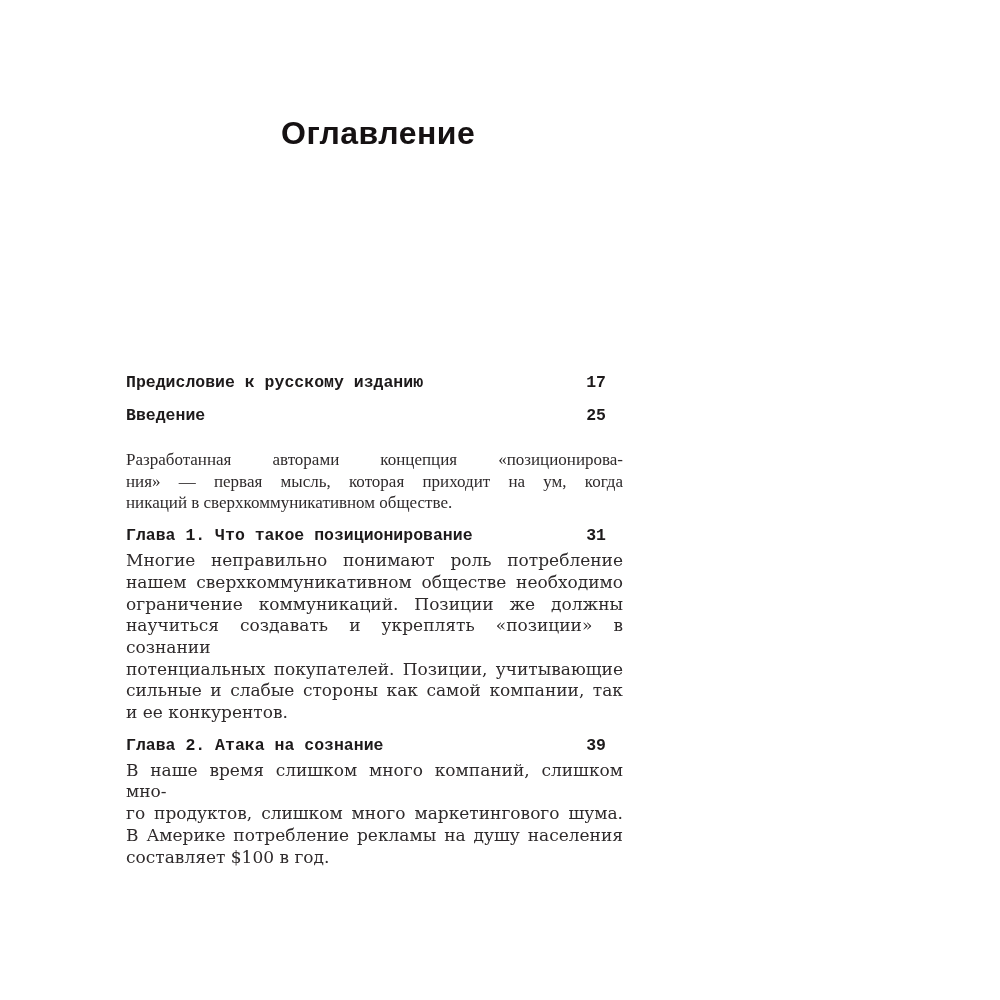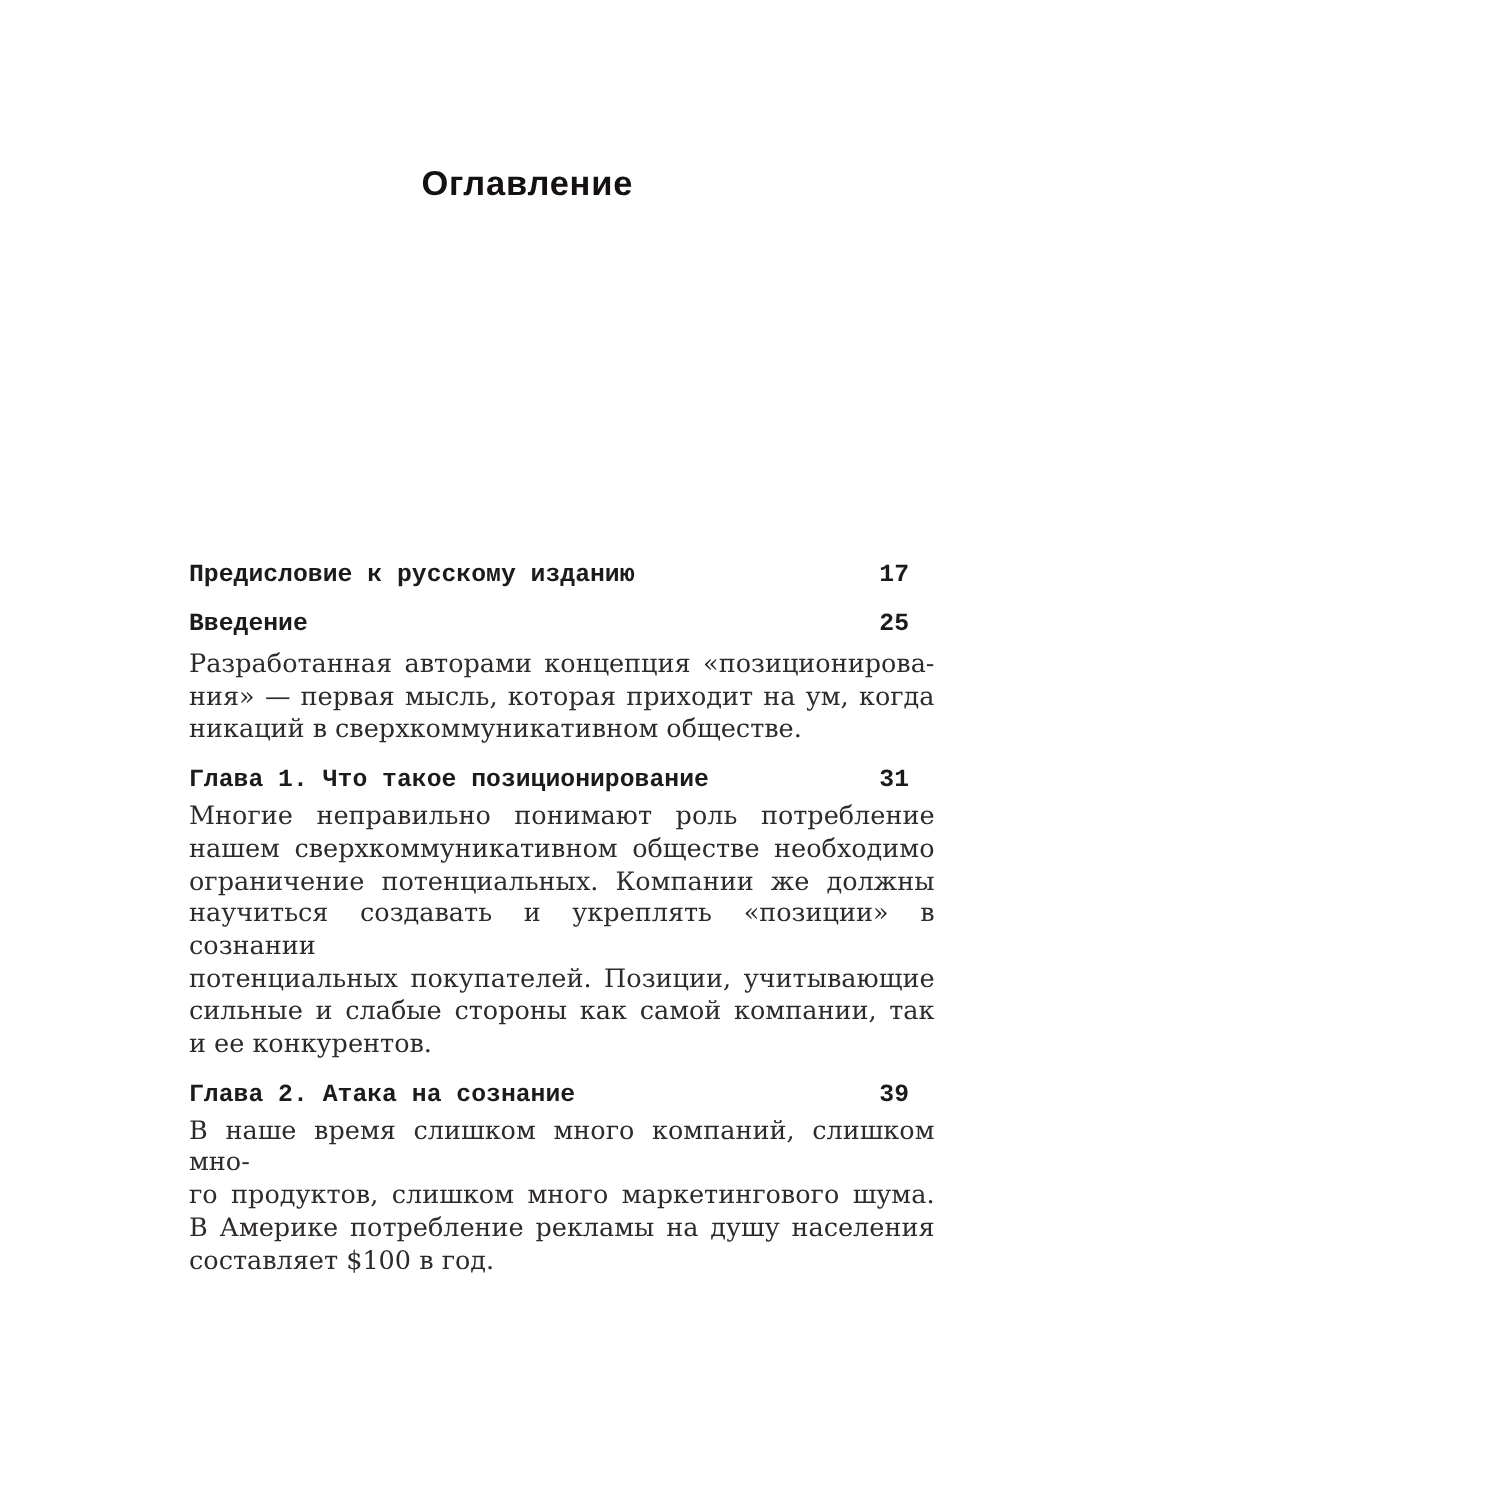--- a/index.html
+++ b/index.html
@@ -13,21 +13,21 @@
     height: 1000px;
     background: #ffffff;
     overflow: hidden;
   }
   .page-title {
     position: absolute;
     left: 281px;
     top: 96px;
     font-family: "Liberation Sans", sans-serif;
     font-weight: 700;
-    font-size: 23px;
+    font-size: 32px;
     line-height: 1;
     color: #151112;
     letter-spacing: 0.5px;
   }
   .toc {
     position: absolute;
     left: 126px;
     top: 372px;
     width: 497px;
   }
@@ -50,21 +50,21 @@
   }
   .entry-page {
     white-space: nowrap;
   }
   .entry-desc {
     font-family: "DejaVu Serif", "Liberation Serif", serif;
     font-size: 17px;
     line-height: 21.7px;
     color: #2e2a2b;
   }
-  .desc-loose { margin-top: 6px; }
+  .desc-loose { margin-top: 22px; font-family: Liberation Serif, serif; }
   .desc-tight { margin-top: 3px; }
   .entry-desc .tline {
     text-align: justify;
     text-align-last: justify;
     white-space: normal;
   }
   .entry-desc .tline-last {
     text-align-last: left;
   }
 </style>
@@ -97,21 +97,21 @@
     </div>
 
     <div class="toc-entry">
       <div class="entry-row">
         <span class="entry-title">Глава 1. Что такое позиционирование</span>
         <span class="entry-page">31</span>
       </div>
       <div class="entry-desc desc-tight">
           <div class="tline">Многие неправильно понимают роль потребление</div>
           <div class="tline">нашем сверхкоммуникативном обществе необходимо</div>
-          <div class="tline">ограничение потенциальных. Компании же должны</div>
+          <div class="tline">ограничение коммуникаций. Позиции же должны</div>
           <div class="tline">научиться создавать и укреплять «позиции» в сознании</div>
           <div class="tline">потенциальных покупателей. Позиции, учитывающие</div>
           <div class="tline">сильные и слабые стороны как самой компании, так</div>
           <div class="tline tline-last">и ее конкурентов.</div>
         </div>
     </div>
 
     <div class="toc-entry">
       <div class="entry-row">
         <span class="entry-title">Глава 2. Атака на сознание</span>

